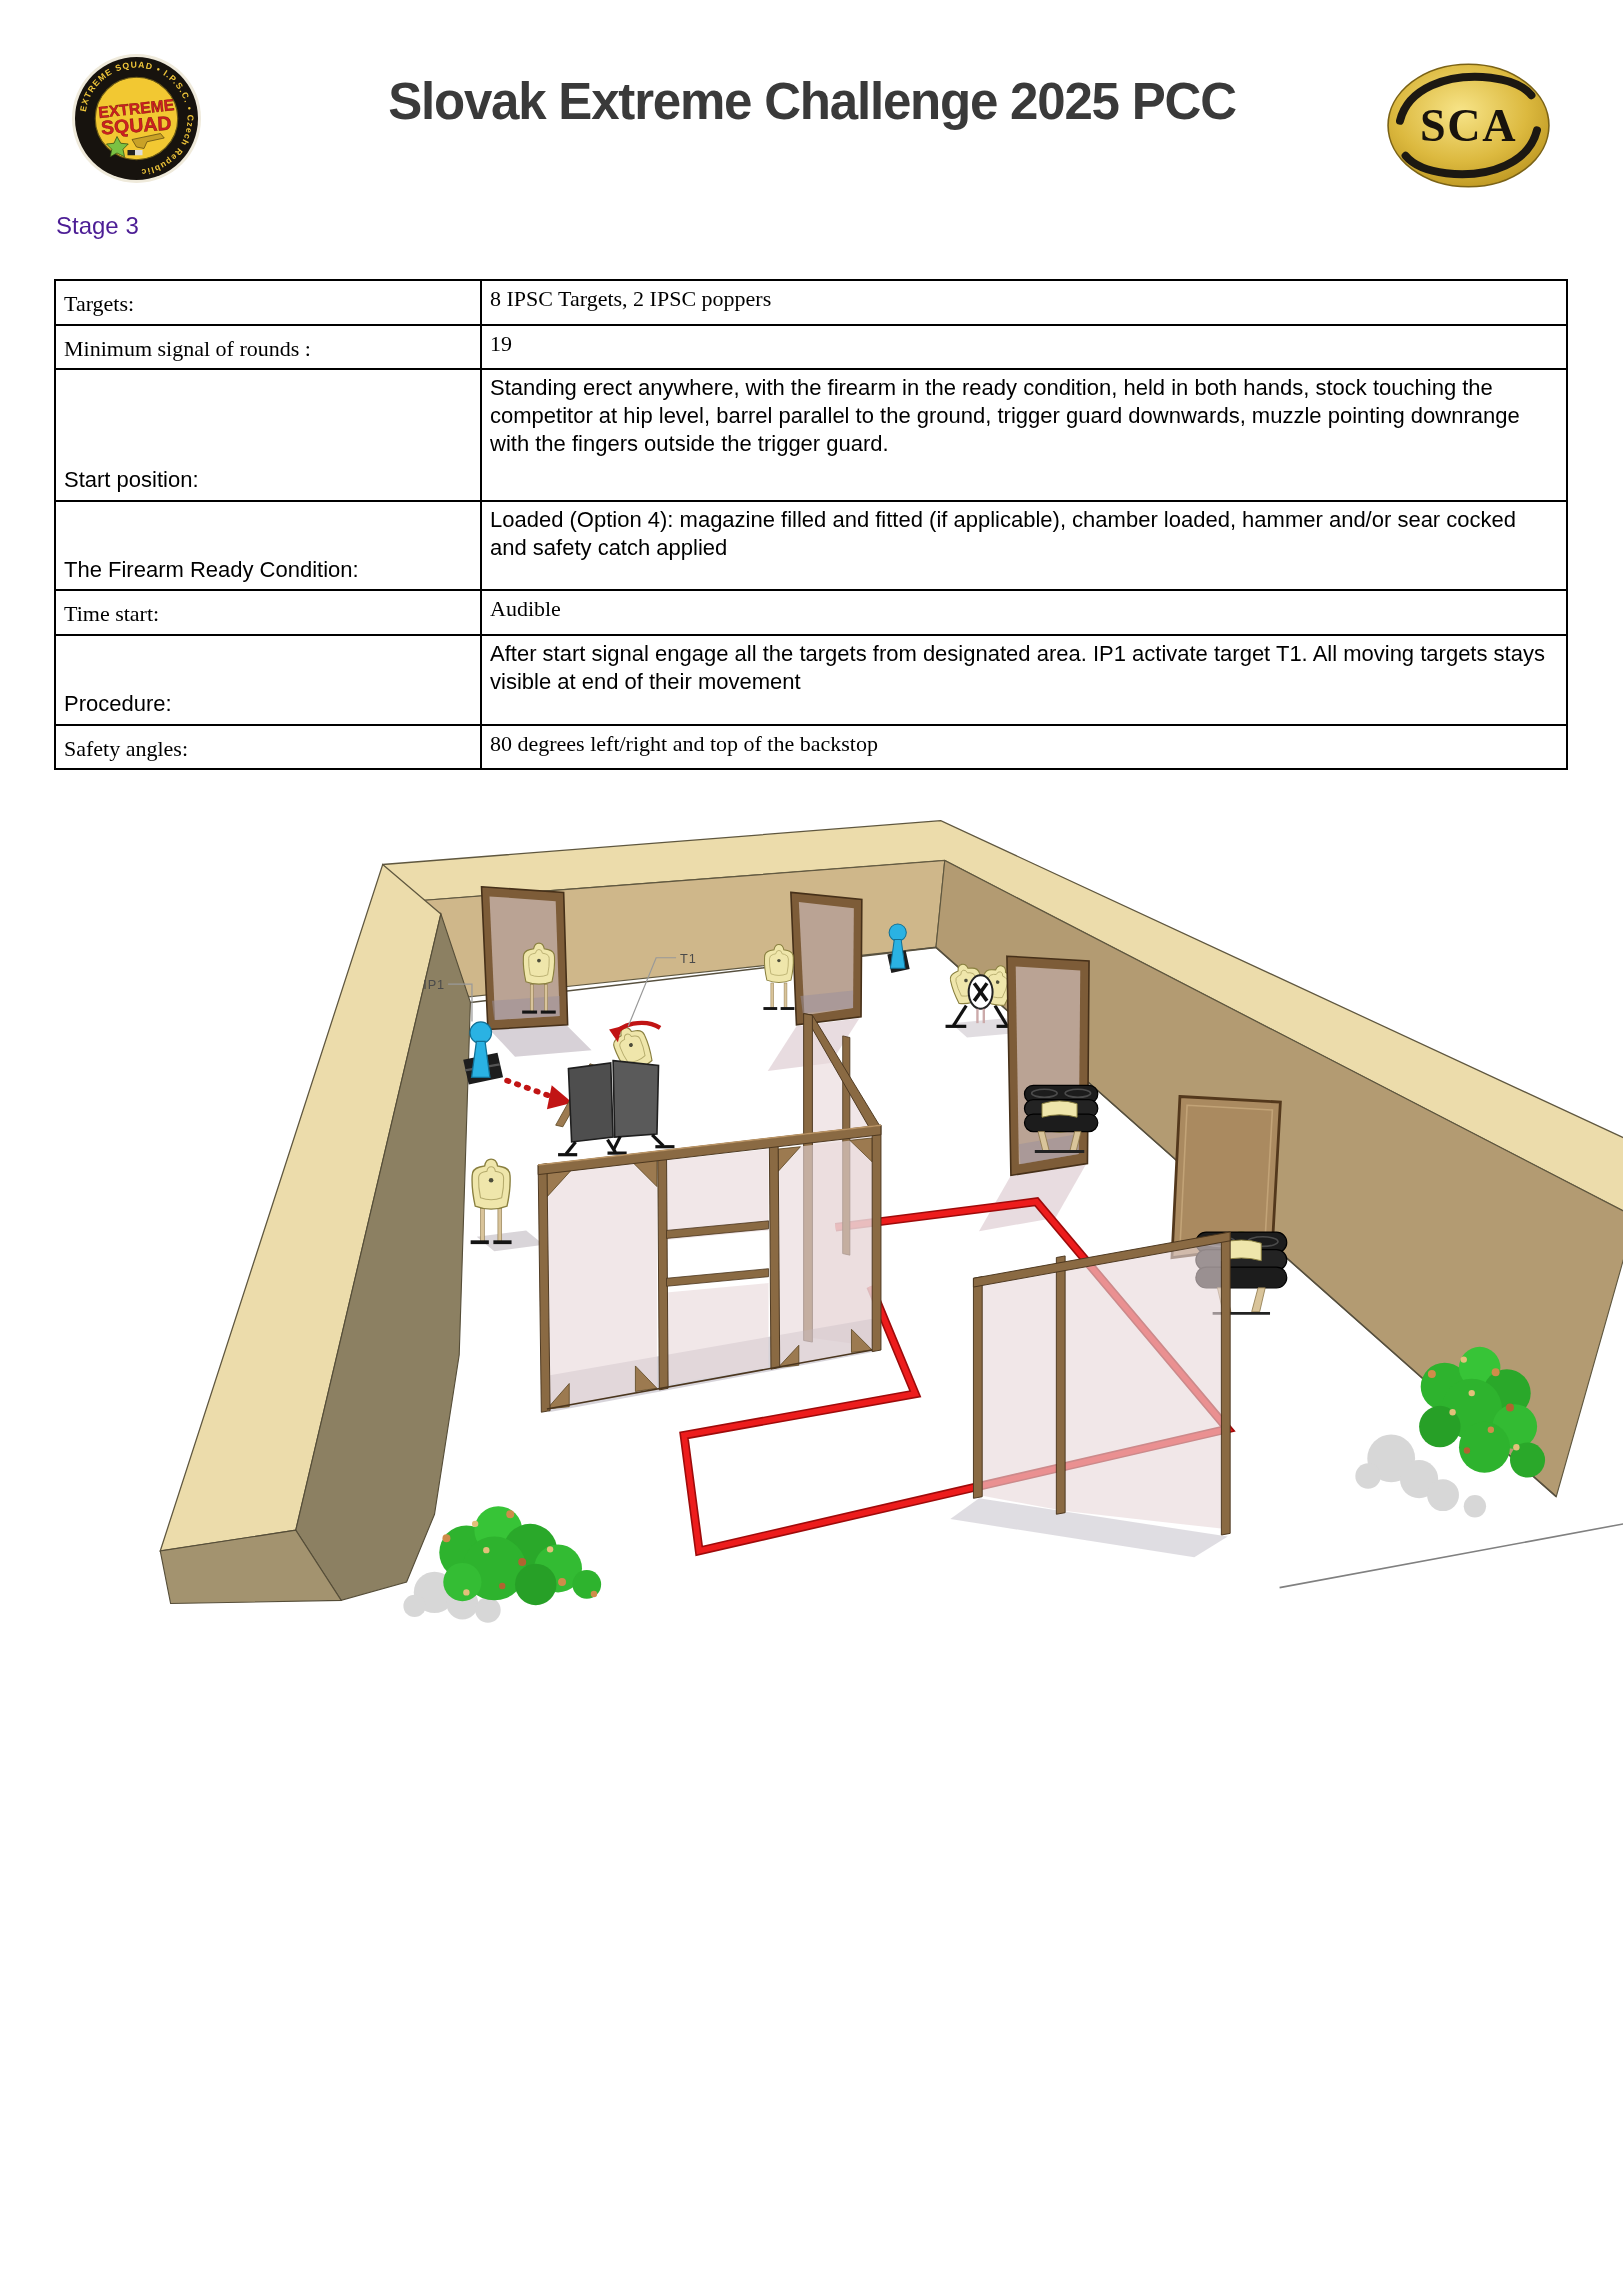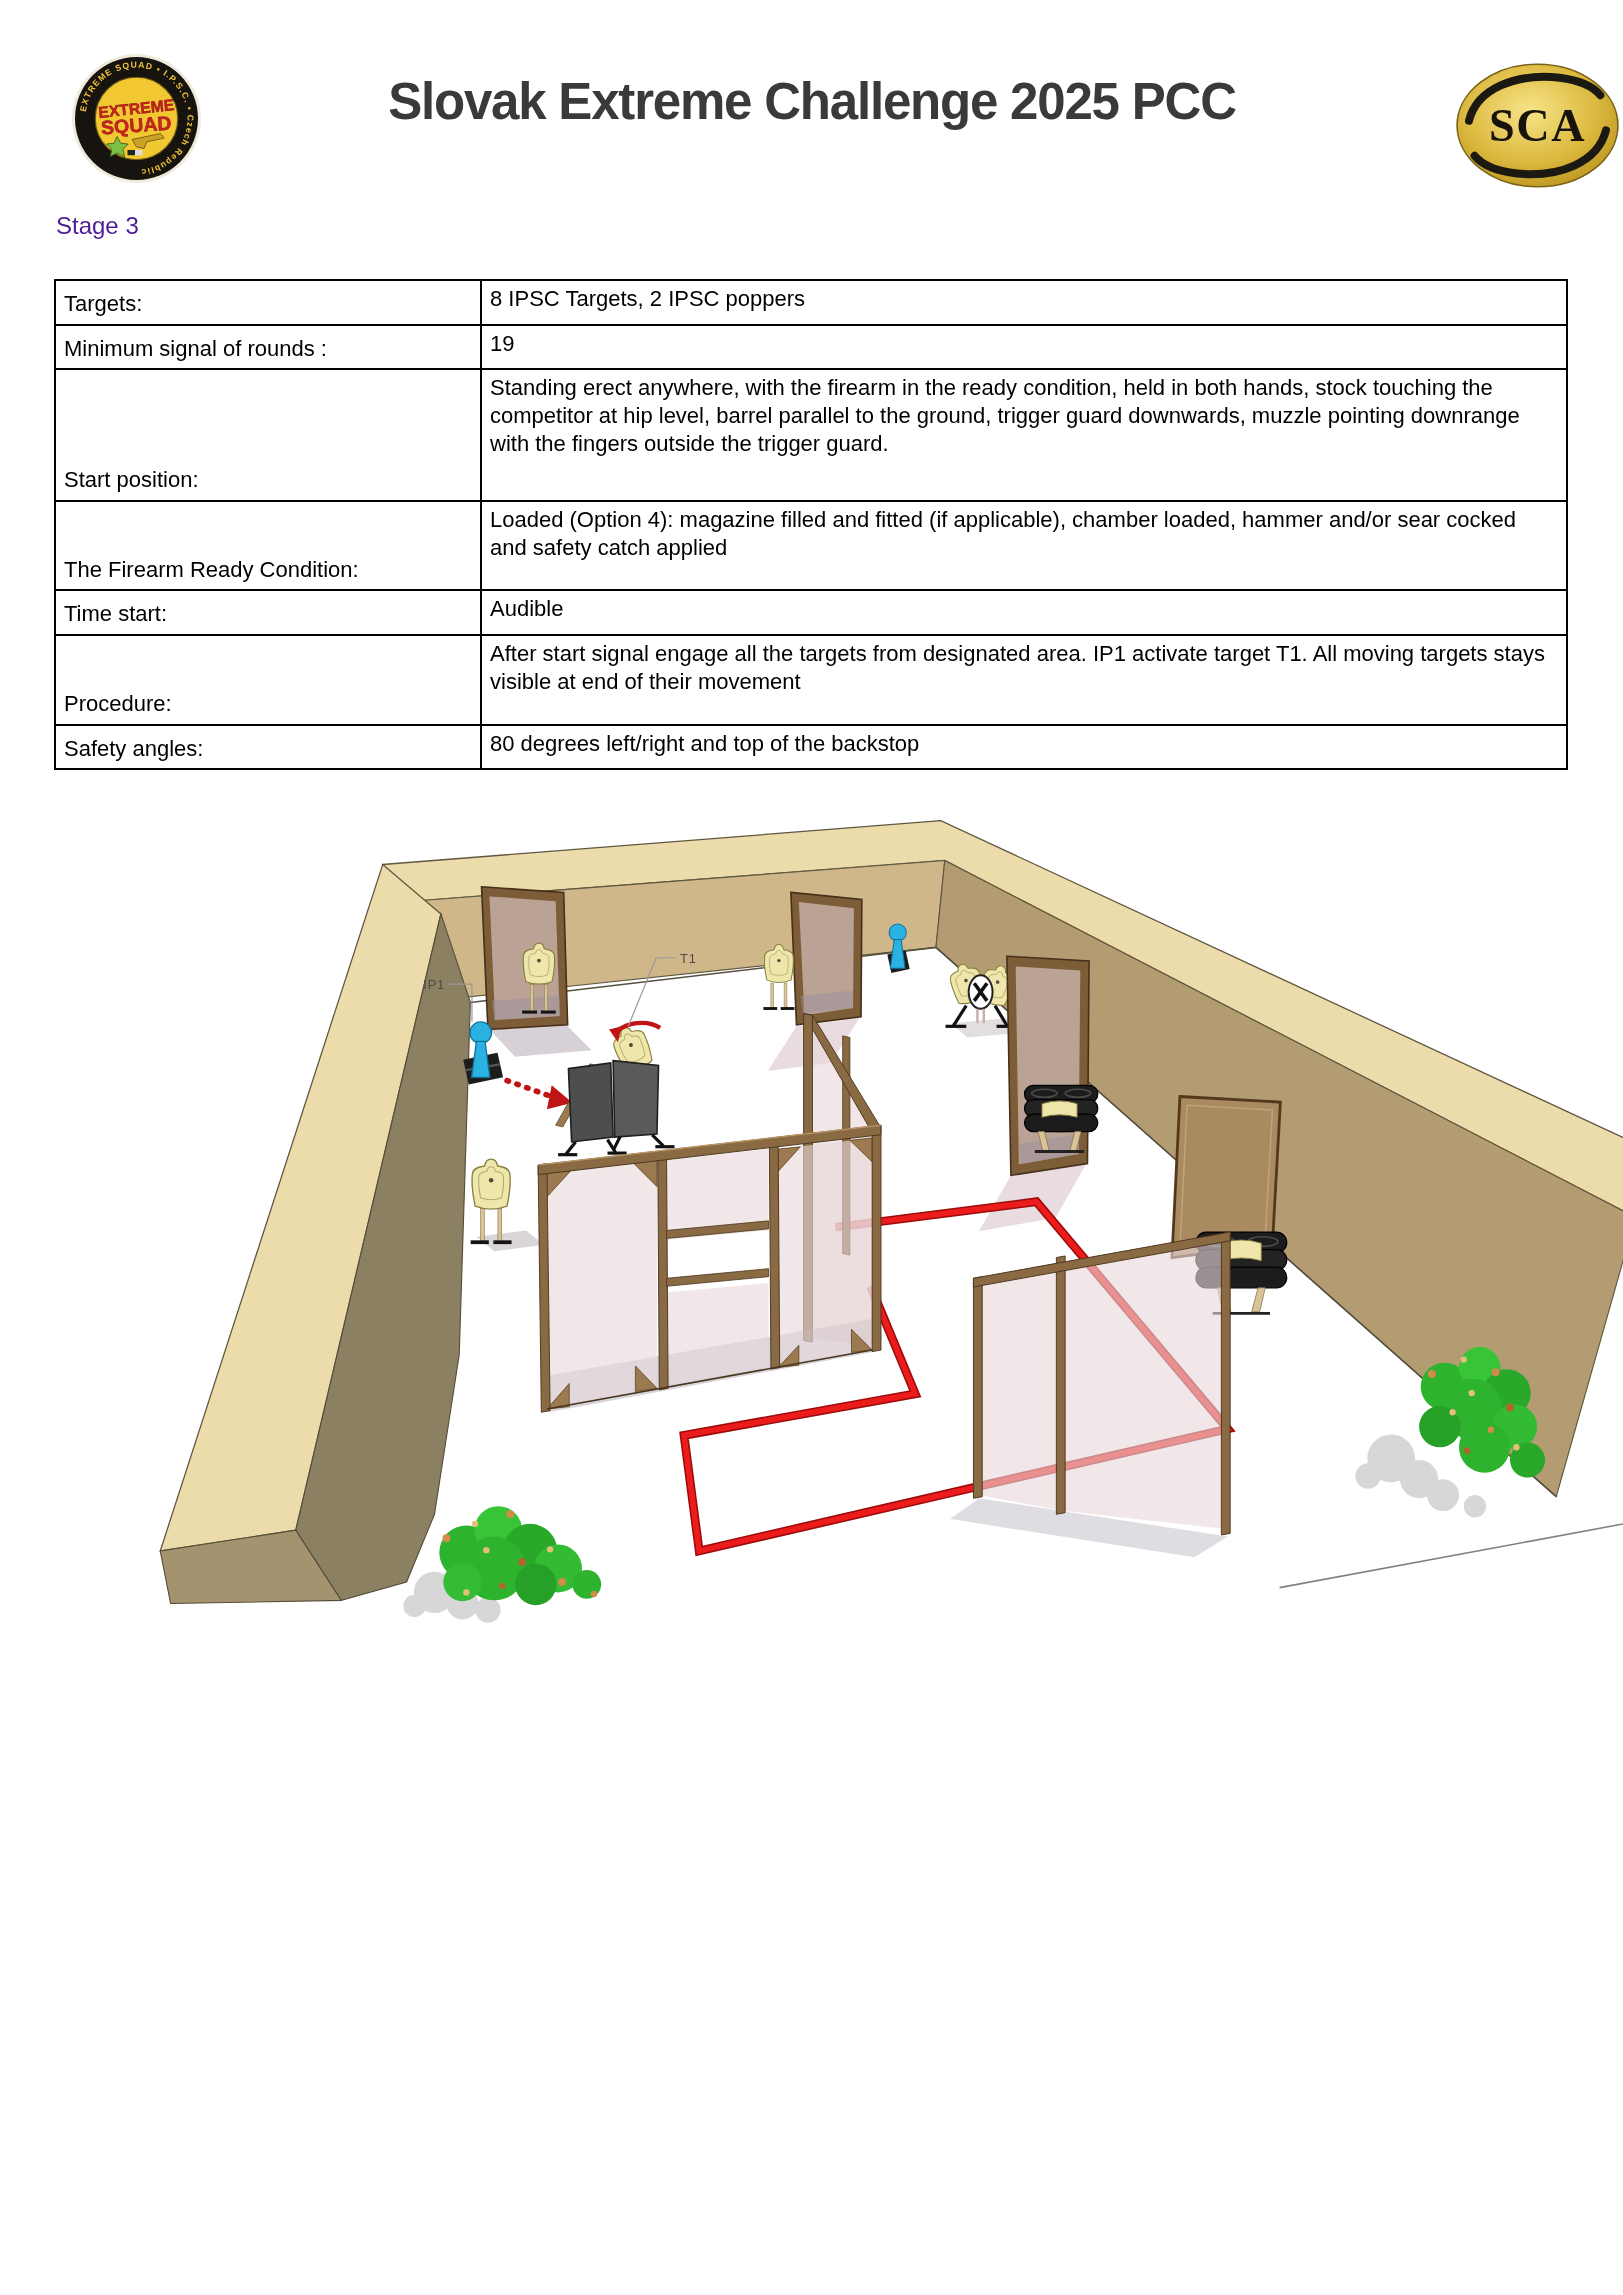--- a/index.html
+++ b/index.html
@@ -1,26 +1,26 @@
 <!DOCTYPE html>
 <html style="font-size:12.8px"><head>
 <meta charset="utf-8">
 <style>
   html,body{margin:0;padding:0;background:#ffffff;}
   .page{position:relative;width:1624px;height:2295px;background:#fff;font-family:"Liberation Sans",sans-serif;color:#000;overflow:hidden;}
   .badge-wrap{position:absolute;left:69px;top:51px;width:135px;height:135px;}
-  .sca-wrap{position:absolute;left:1452px;top:61px;width:171px;height:129px;}
+  .sca-wrap{position:absolute;left:1383px;top:61px;width:171px;height:129px;}
   .title{position:absolute;left:50%;top:72px;transform:translateX(-50%);white-space:nowrap;
          font-size:51px;font-weight:800;letter-spacing:-1.2px;color:#3a3a3a;}
   .stage{position:absolute;left:56px;top:212px;font-size:24px;color:#4c1d95;}
   table.brief{position:absolute;left:54px;top:279px;width:1514px;border-collapse:collapse;table-layout:fixed;}
   table.brief td{border:2.4px solid #000;font-size:22px;line-height:28px;padding:4px 8px 5.6px 8px;}
   table.brief td.lbl{width:408px;vertical-align:bottom;}
   table.brief td.val{vertical-align:top;margin-left:40px;}
-  tr.r1 td,tr.r2 td,tr.r5 td,tr.r7 td{height:33px;}
+  tr.r1 td,tr.r2 td,tr.r5 td,tr.r7 td{height:33px;font-family:Liberation Serif, serif;}
   tr.r3 td{height:120px;}
   tr.r4 td,tr.r6 td{height:78px;}
   .diagram-wrap{position:absolute;left:0;top:803px;width:1624px;height:933px;}
   svg text{font-family:"Liberation Sans",sans-serif;}
   .badge-ring-text{font-size:11.5px;font-weight:bold;letter-spacing:1.5px;fill:#f0c63a;}
   .badge-big{font-weight:800;fill:#cf2020;stroke:#801212;stroke-width:.6px;}
   .sca-text{font-family:"Liberation Serif",serif;font-weight:bold;font-size:58px;fill:#18130d;letter-spacing:2px;}
   .diag-label{font-size:16px;fill:#4a4a4a;letter-spacing:1px;}
 </style>
 </head>

